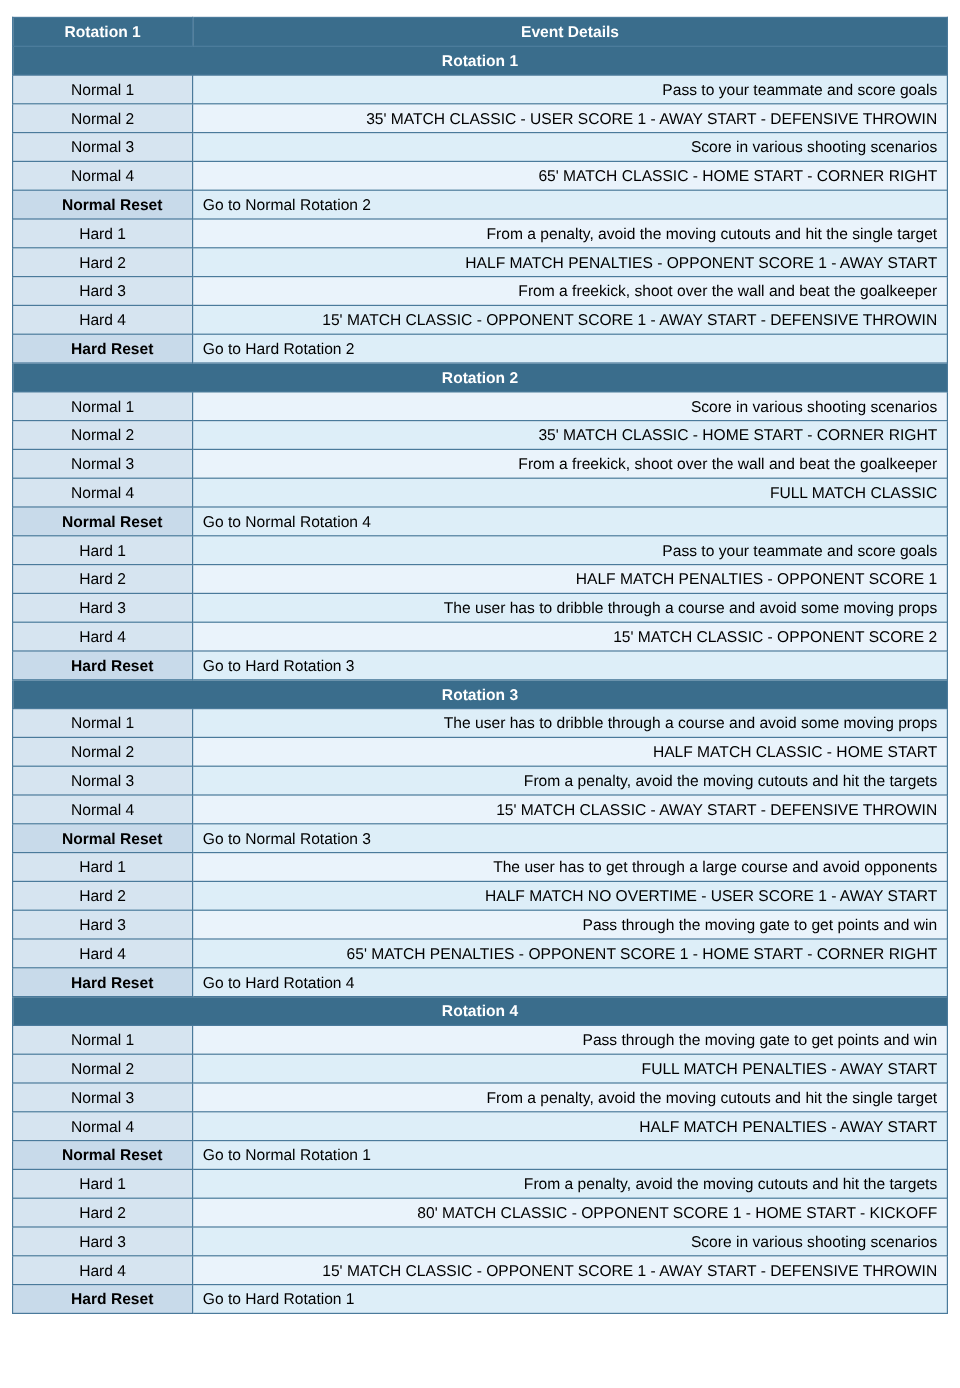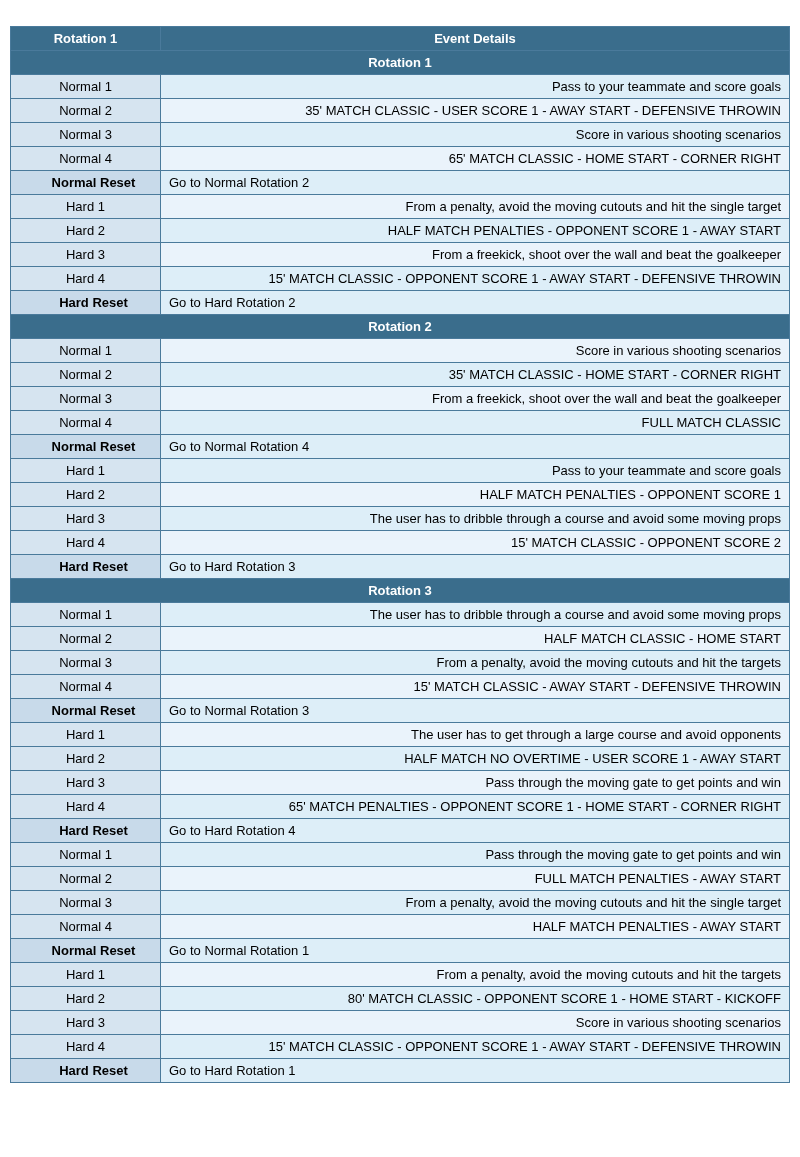--- a/index.html
+++ b/index.html
@@ -5,21 +5,21 @@
     * { box-sizing: border-box; margin: 0; padding: 0; }
     body {
       font-family: Arial, sans-serif;
       font-size: 13px;
       background: #fff;
       padding: 10px;
     }
     table {
       width: 780px;
       border-collapse: collapse;
-      margin: 16px auto;
+      margin: 4px auto;
     }
     th, td {
       border: 1px solid #4a7a9b;
       padding: 4px 8px;
       text-align: left;
       vertical-align: middle;
     }
     .header-row th {
       background-color: #3a6d8c;
       color: #fff;
@@ -188,20 +188,23 @@
         <td class="detail-cell">Pass through the moving gate to get points and win</td>
       </tr>
       <tr>
         <td class="label-cell">Hard 4</td>
         <td class="detail-cell">65' MATCH PENALTIES - OPPONENT SCORE 1 - HOME START - CORNER RIGHT</td>
       </tr>
       <tr>
         <td class="reset-label">Hard Reset</td>
         <td class="reset-detail">Go to Hard Rotation 4</td>
       </tr>
+      <tr class="rotation-header">
+        <td colspan="2">Rotation 4</td>
+      </tr>
       <tr>
         <td class="label-cell">Normal 1</td>
         <td class="detail-cell">Pass through the moving gate to get points and win</td>
       </tr>
       <tr>
         <td class="label-cell">Normal 2</td>
         <td class="detail-cell">FULL MATCH PENALTIES - AWAY START</td>
       </tr>
       <tr>
         <td class="label-cell">Normal 3</td>

